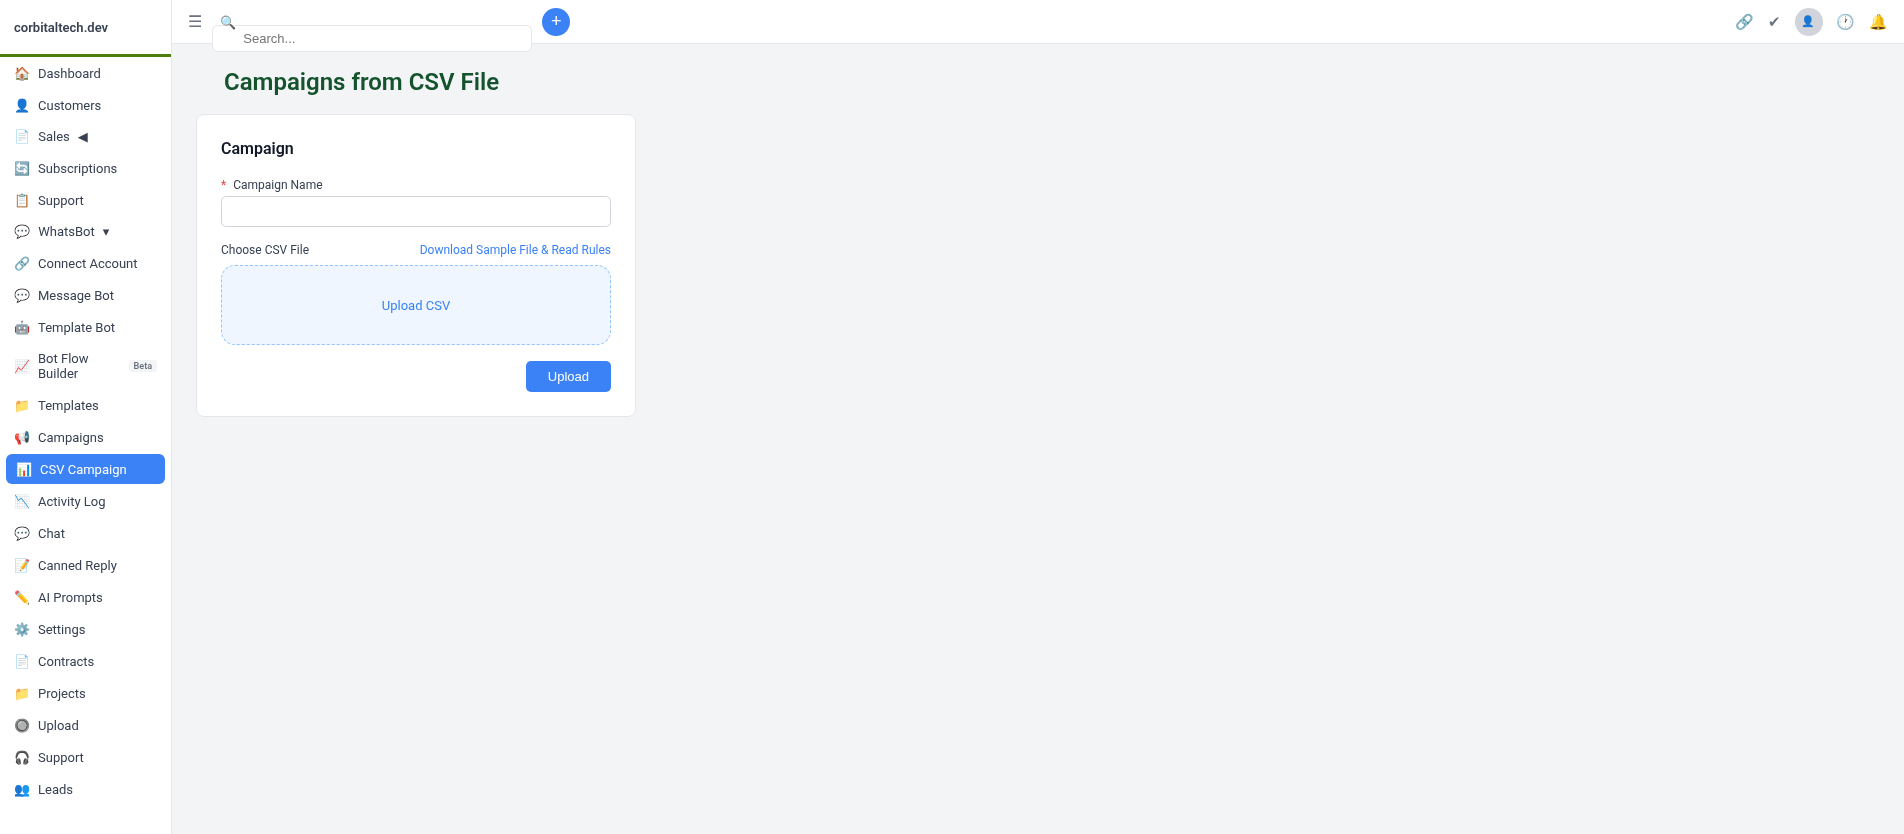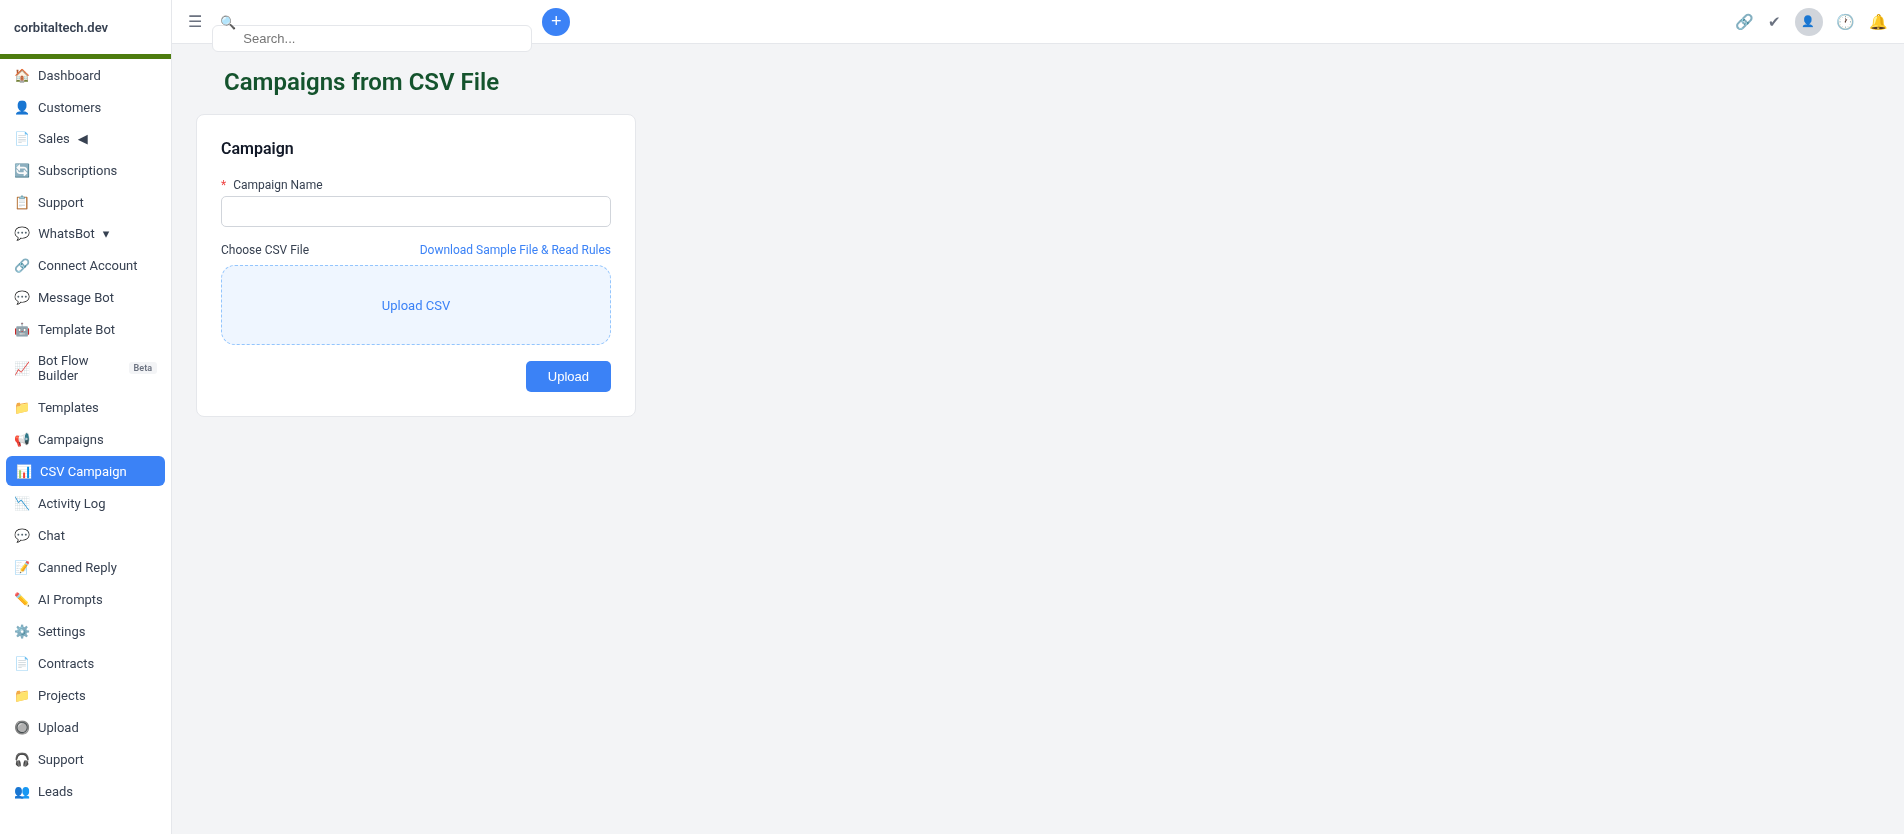--- a/index.html
+++ b/index.html
@@ -14,21 +14,21 @@
       display: flex;
       flex-direction: column;
       overflow-y: auto;
       height: 100vh;
     }
     .sidebar-logo {
       padding: 27px 14px;
       font-size: 13px;
       font-weight: 600;
       color: #374151;
-      border-bottom: 5px solid #4d7c0f;
+      border-bottom: 3px solid #4d7c0f;
       height: 44px;
       display: flex;
       align-items: center;
     }
     .sidebar-item {
       display: flex;
       align-items: center;
       gap: 8px;
       padding: 8px 14px;
       cursor: pointer;

